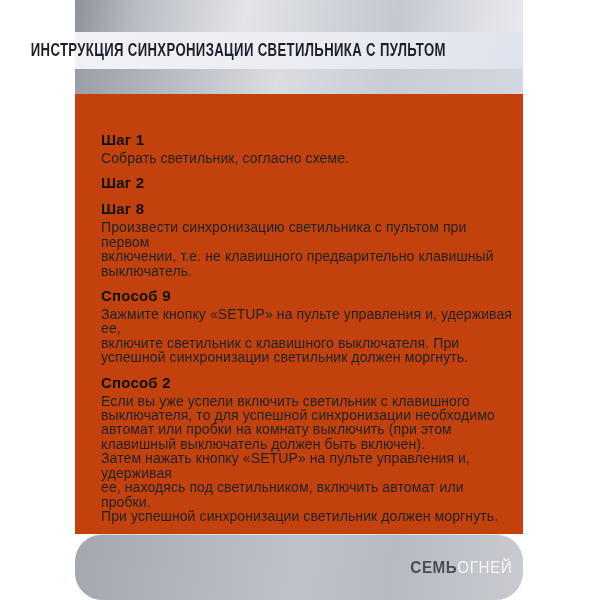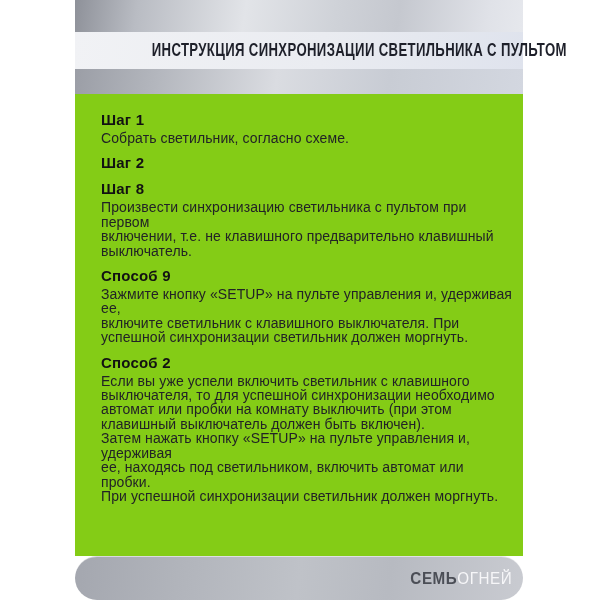--- a/index.html
+++ b/index.html
@@ -18,60 +18,60 @@
     flex-direction: column;
   }
   .band { flex: 0 0 auto; }
   .band-top {
     height: 32px;
     background: linear-gradient(98deg, #8e9199 0%, #b9bcc3 14%, #e2e4e8 38%, #cfd2d8 58%, #c5c8cf 72%, #e0e2e8 92%, #e6e8ed 100%);
   }
   .title-band {
     height: 37px;
     background: linear-gradient(98deg, #f1f2f5 0%, #eaecf1 55%, #dfe3ed 100%);
-    display: flex; align-items: center; justify-content: flex-start;
+    display: flex; align-items: center; justify-content: flex-end;
   }
   .page-title {
     font-size: 18px;
     font-weight: 700;
     color: #1e202a;
     letter-spacing: 0.5px;
     white-space: nowrap;
     transform: scaleX(0.73);
     transform-origin: center;
   }
   .band-mid {
     height: 25px;
     background: linear-gradient(98deg, #9b9ea6 0%, #b3b6bd 18%, #dadce1 45%, #c8ccd4 70%, #d3d7e0 100%);
   }
   .content {
     flex: 1 1 auto;
-    background: #84cc16;
-    padding: 18px 6px 0 26px;
+    background: #c2410c;
+    padding: 38px 6px 0 26px;
     box-sizing: border-box;
   }
   .section { margin-bottom: 10px; }
   .section-title {
     font-size: 15px;
     font-weight: 700;
     color: #121212;
     line-height: 16px;
     margin-bottom: 3px;
     letter-spacing: 0.2px;
   }
   .section-body {
     font-size: 14px;
     line-height: 14.4px;
     color: #222326;
     white-space: pre-line;
     letter-spacing: 0.1px;
   }
   .footer {
     flex: 0 0 auto;
-    height: 44px;
+    height: 66px;
     background: linear-gradient(98deg, #a4a7af 0%, #b2b5bc 25%, #bfc2c8 50%, #b7bac1 70%, #c9cbd1 100%);
     border-top: 1px solid rgba(255,255,255,0.55);
     box-sizing: border-box;
     position: relative;
     border-radius: 27px;
   }
   .brand {
     position: absolute;
     right: 11px; top: 50%;
     transform: translateY(-50%) scaleX(0.95);

